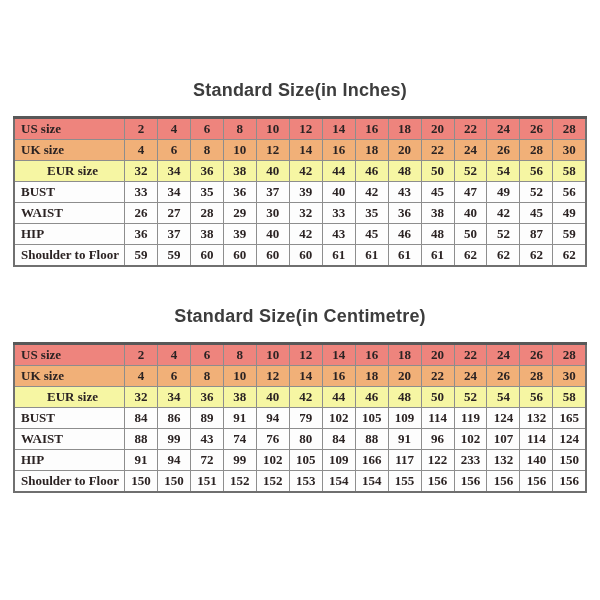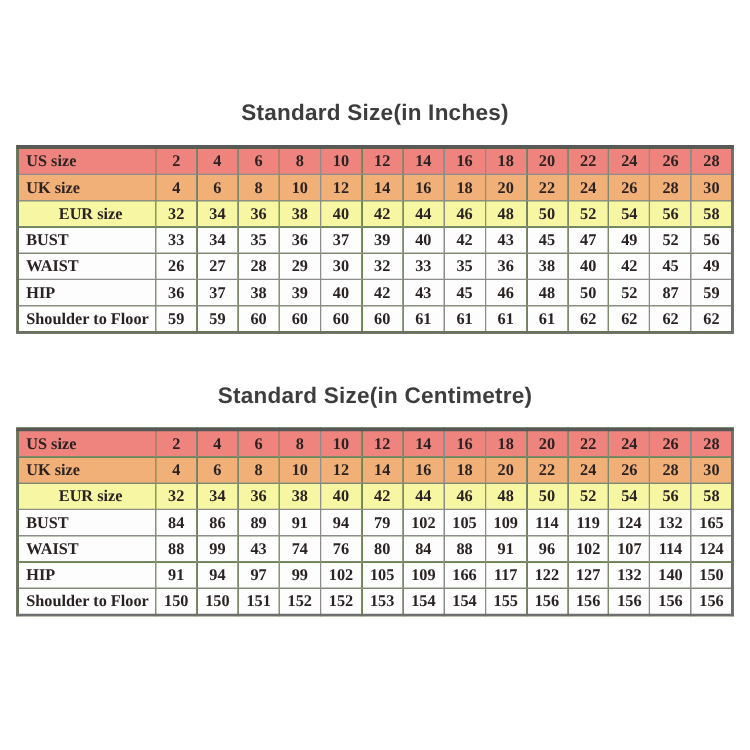--- a/index.html
+++ b/index.html
@@ -277,29 +277,29 @@
             <td>96</td>
             <td>102</td>
             <td>107</td>
             <td>114</td>
             <td>124</td>
           </tr>
           <tr class="row-body">
             <th>HIP</th>
             <td>91</td>
             <td>94</td>
-            <td>97</td>
+            <td>72</td>
             <td>99</td>
             <td>102</td>
             <td>105</td>
             <td>109</td>
             <td>166</td>
             <td>117</td>
             <td>122</td>
-            <td>127</td>
+            <td>233</td>
             <td>132</td>
             <td>140</td>
             <td>150</td>
           </tr>
           <tr class="row-body">
             <th>Shoulder to Floor</th>
             <td>150</td>
             <td>150</td>
             <td>151</td>
             <td>152</td>

